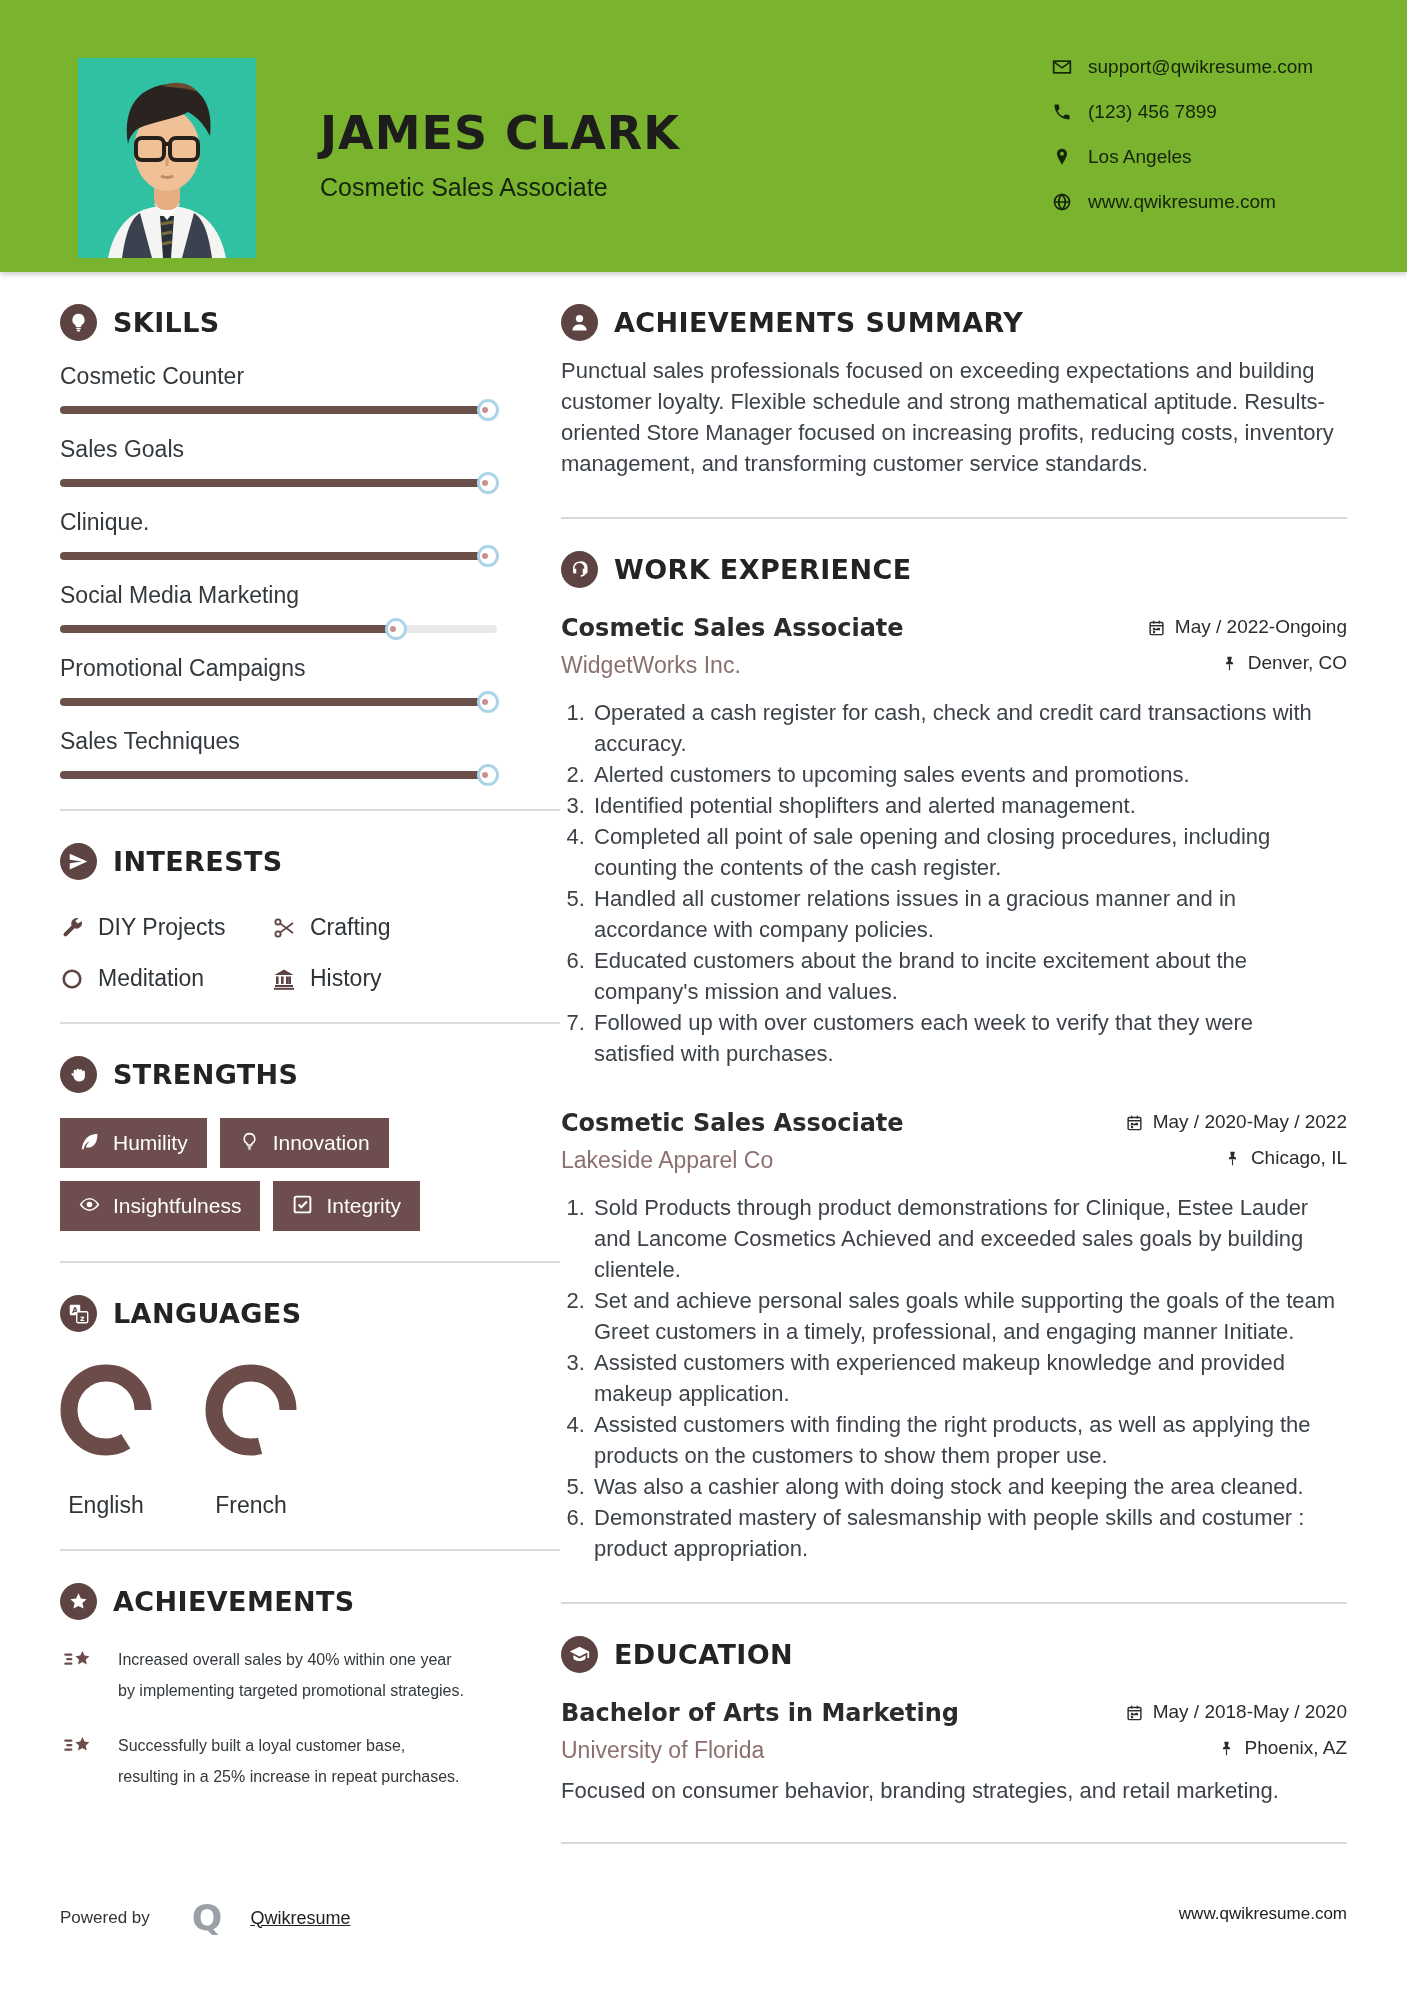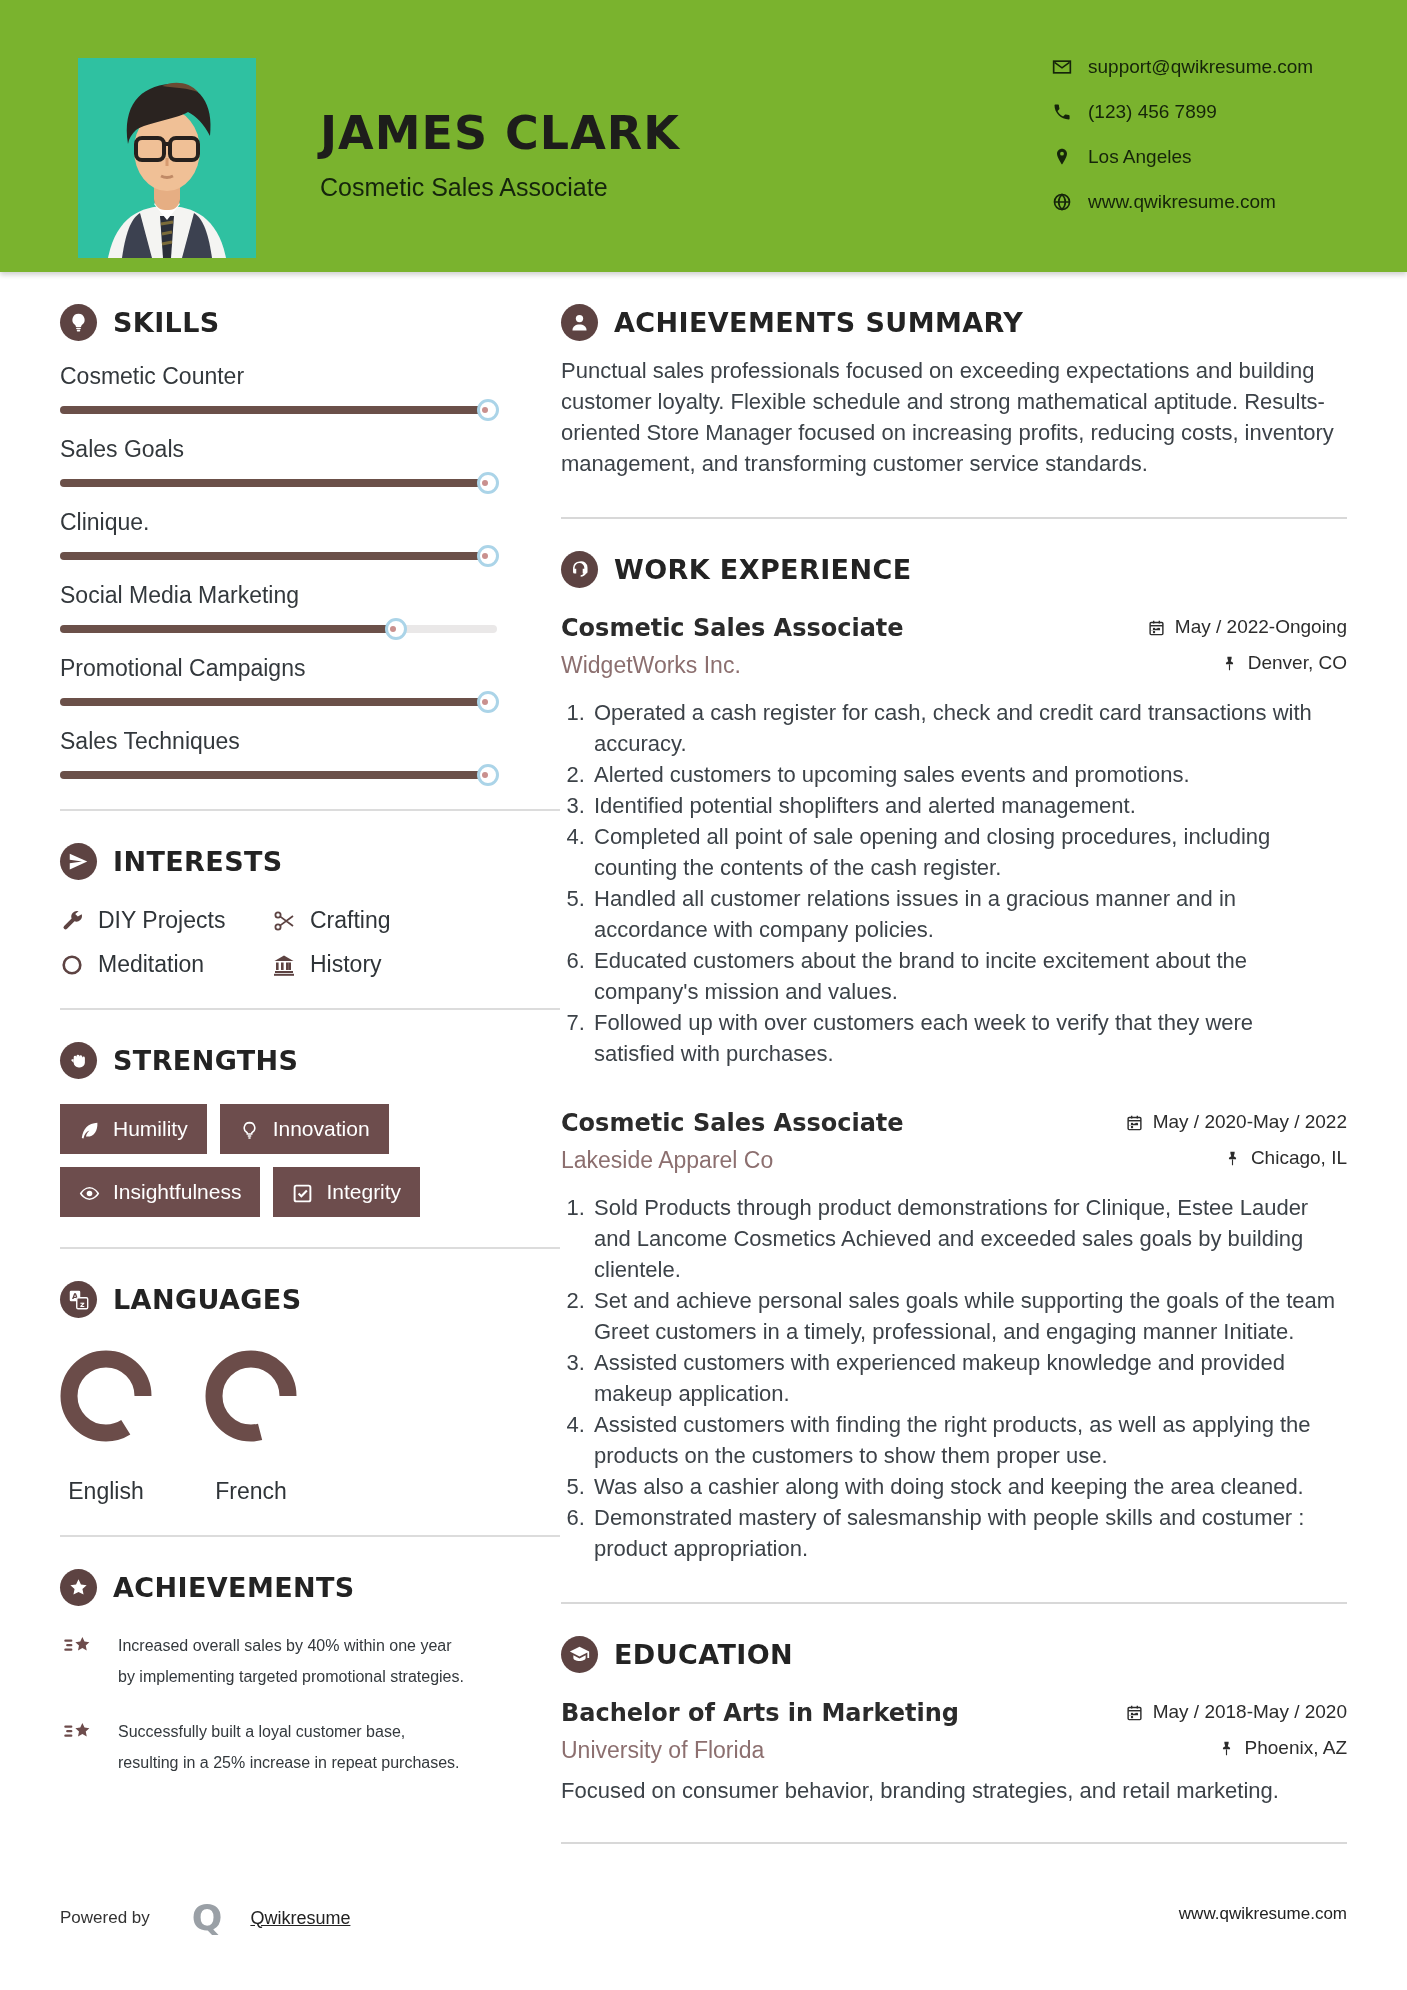--- a/index.html
+++ b/index.html
@@ -55,27 +55,27 @@
   .shandle {
     position:absolute; top:-7px; width:22px; height:22px; border-radius:50%;
     background:#fff; border:3px solid #abd4e8; cursor:pointer;
   }
   .shandle::after {
     content:""; position:absolute; left:2px; top:5px; width:6px; height:6px;
     border-radius:50%; background:#c9908e;
   }
   
   .igrid { display:grid; grid-template-columns:212px auto; margin-top:10px; }
-  .iitem { display:flex; align-items:center; margin-top:17px; }
+  .iitem { display:flex; align-items:center; margin-top:24px; }
   .iitem .icn { width:24px; height:24px; color:#5d4342; flex:0 0 24px; }
   .iitem .ilabel { margin-left:14px; font-size:23px; color:#2f3438; }
   
   .badges { margin-top:12px; width:440px; }
   .badge {
-    display:inline-flex; align-items:flex-end; background:#6d4d4d; color:#fff;
+    display:inline-flex; align-items:flex-start; background:#6d4d4d; color:#fff;
     padding:13px 19px; margin:13px 13px 0 0; vertical-align:top;
   }
   .badge .bicn { width:21px; height:21px; color:#fff; flex:0 0 21px; }
   .badge .blabel { margin-left:13px; font-size:21px; }
   
   .langs { display:flex; margin-top:32px; }
   .lang { width:92px; margin-right:53px; display:flex; flex-direction:column; align-items:center; }
   .lang svg { width:92px; height:92px; }
   .lang .llabel { margin-top:36px; font-size:23px; color:#2f3438; }
   

